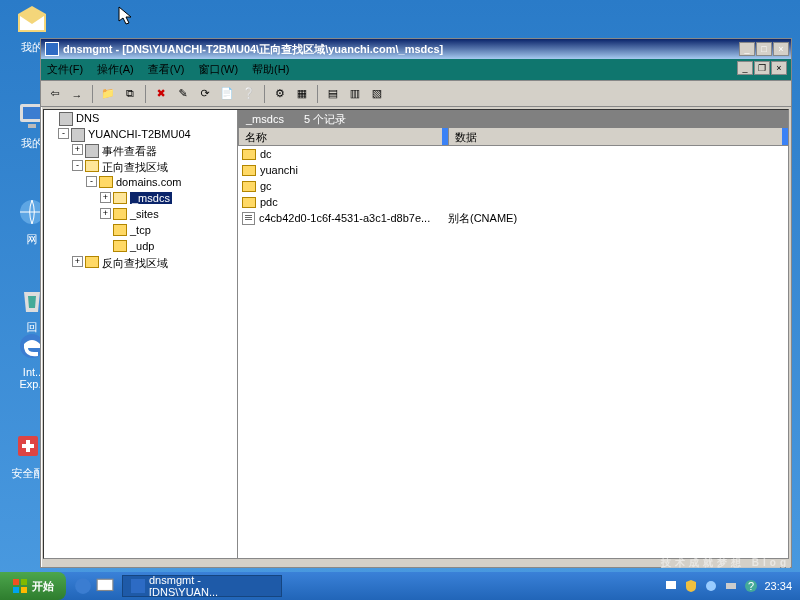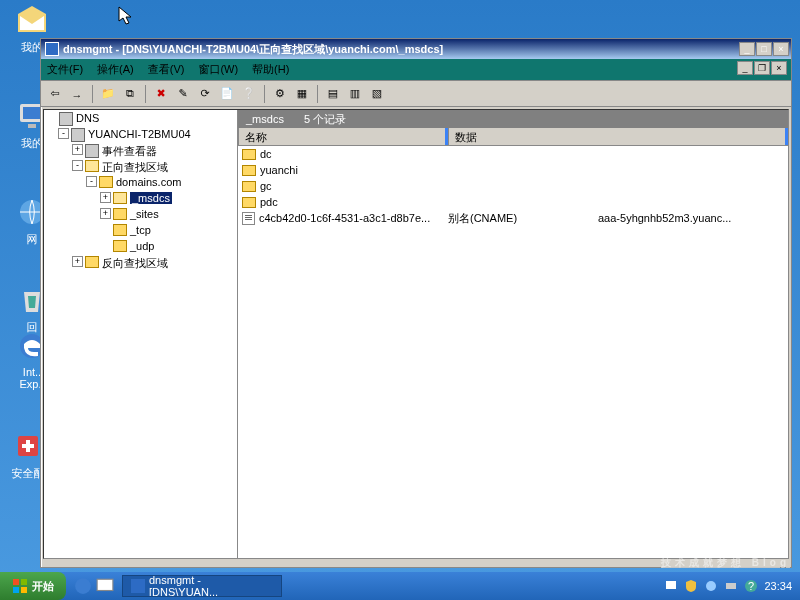--- a/index.html
+++ b/index.html
@@ -39,21 +39,21 @@
 .tnode .exp { width: 11px; height: 11px; border: 1px solid #888; text-align: center; line-height: 9px; font-size: 9px; margin-right: 2px; cursor: pointer; background: #fff; }
 .tnode .noexp { width: 13px; }
 .fico { width: 14px; height: 12px; background: #ffd966; border: 1px solid #b38600; margin-right: 3px; }
 .fico.open { background: #ffe699; }
 .sico { width: 14px; height: 14px; background: #ccc; border: 1px solid #666; margin-right: 3px; }
 .sel { background: #0a246a; color: white; padding: 0 2px; }
 
 .listpane { flex: 1; display: flex; flex-direction: column; }
 .pathbar { height: 18px; background: #808080; color: white; padding-left: 8px; display: flex; align-items: center; gap: 20px; }
 .listhdr { height: 18px; background: #d4d0c8; display: flex; border-bottom: 1px solid #888; }
-.hcol { border-right: 3px solid #3b82f6; border-left: 1px solid #888; padding: 2px 6px; cursor: pointer; }
+.hcol { border-right: 6px solid #3b82f6; border-left: 1px solid #888; padding: 2px 6px; cursor: pointer; }
 .listbody { flex: 1; overflow: auto; }
 .lrow { display: flex; height: 16px; align-items: center; cursor: pointer; }
 .lc1 { width: 210px; display: flex; align-items: center; padding-left: 4px; }
 .lc2 { width: 150px; }
 .lc3 { flex: 1; }
 .fico2 { width: 14px; height: 11px; background: #ffd966; border: 1px solid #b38600; margin-right: 4px; }
 .dico { width: 13px; height: 13px; background: #fff; border: 1px solid #888; margin-right: 4px; position: relative; }
 .dico::after { content: ""; position: absolute; top: 2px; left: 2px; width: 7px; height: 1px; background: #666; box-shadow: 0 2px 0 #666, 0 4px 0 #666; }
 
 .statusbar { height: 6px; }
@@ -242,21 +242,20 @@
             </div>
             <div class="lc2"></div>
             <div class="lc3"></div>
           </div>
           <div class="lrow">
             <div class="lc1">
               <span class="dico"></span>
               <span>c4cb42d0-1c6f-4531-a3c1-d8b7e...</span>
             </div>
             <div class="lc2">别名(CNAME)</div>
-            <div class="lc3">aaa-5yhgnhb52m3.yuanc...</div>
           </div>
         </div>
     </div>
   </div>
 
   <div class="statusbar"></div>
 </div>
 
 <div class="watermark">
   <span>51CTO.com</span>

